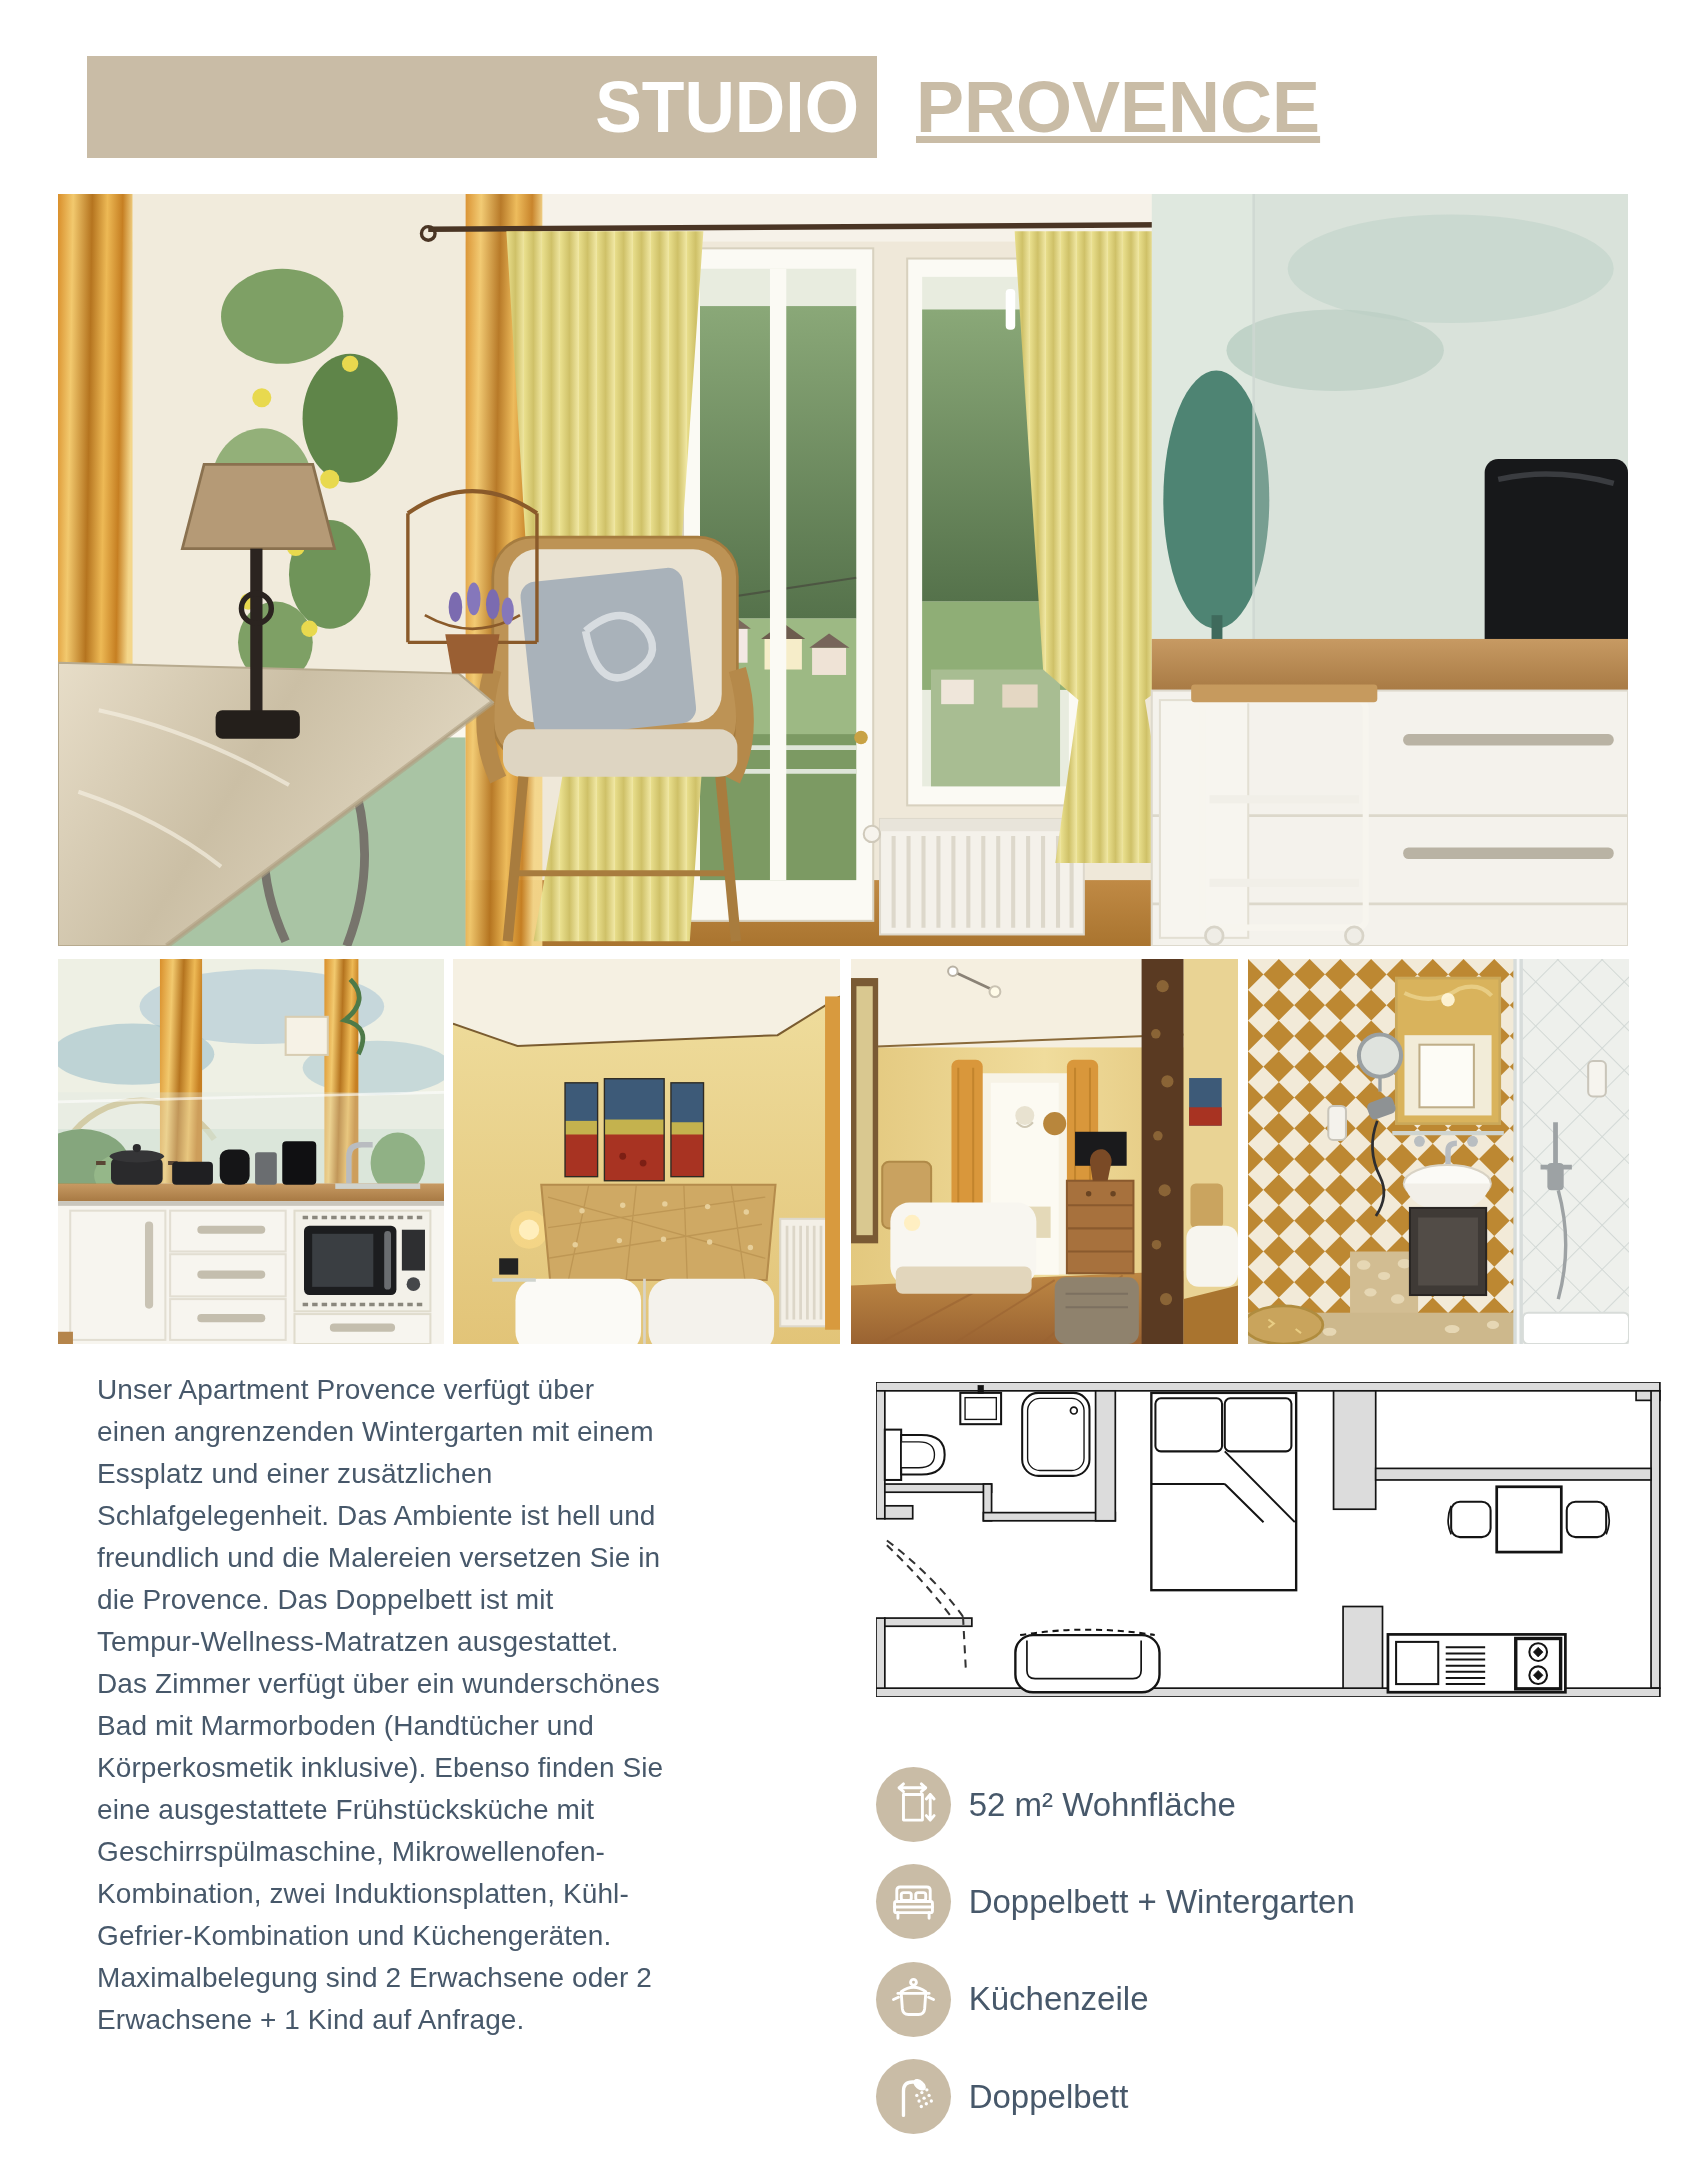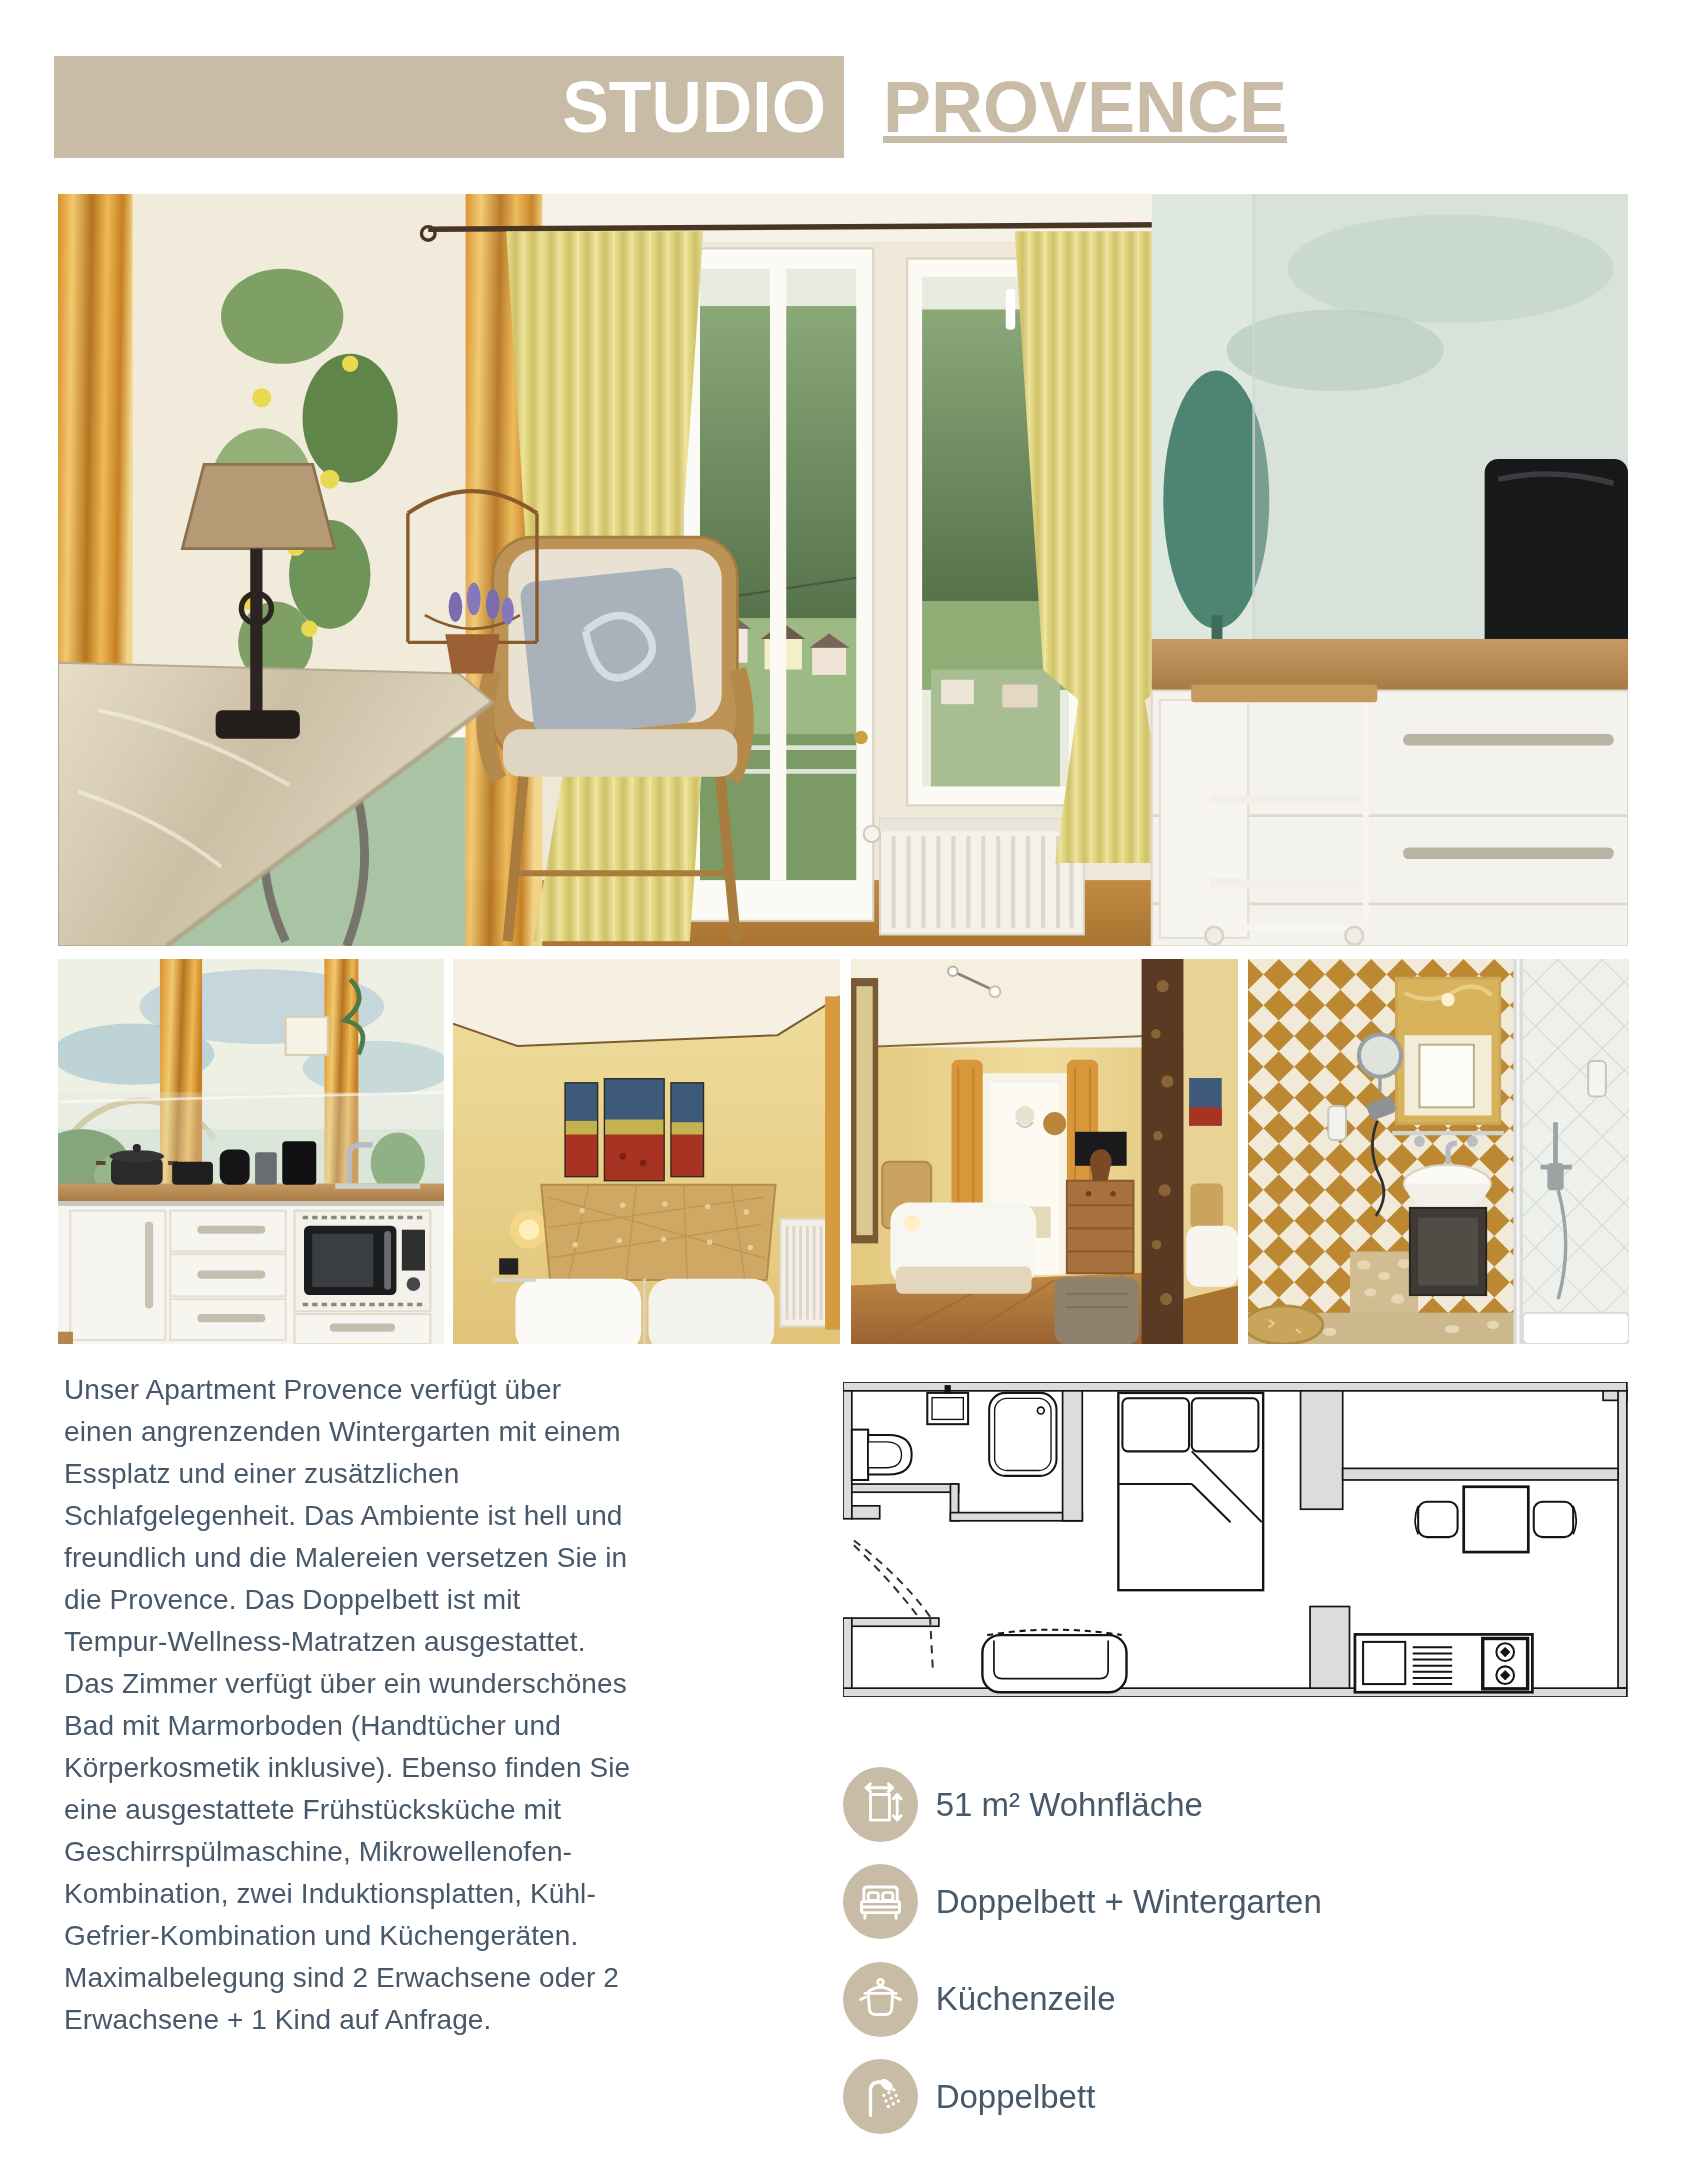--- a/index.html
+++ b/index.html
@@ -1,20 +1,20 @@
 <!DOCTYPE html>
 <html style="font-size:11px"><head>
 <meta charset="utf-8">
 <style>
   html,body{margin:0;padding:0;}
   body{
     width:1682px;height:2183px;position:relative;background:#ffffff;
     font-family:"Liberation Sans", sans-serif;overflow:hidden;
   }
-  .abs{position:absolute;}
+  .abs{position:absolute;margin-left:33px;}
   
   .header-box{
     left:54px;top:56px;width:790px;height:102px;background:#c9bca6;
     display:flex;align-items:center;justify-content:flex-end;
     padding-right:17.7px;box-sizing:border-box;
   }
   .title-left{
     font-size:72px;font-weight:bold;color:#ffffff;letter-spacing:0px;
     transform:scaleX(.97);transform-origin:right center;white-space:nowrap;
   }
@@ -634,21 +634,21 @@
 <div class="abs amenities">
 
   <div class="amenity">
     <div class="badge">
       <svg viewBox="0 0 44 44" fill="none" stroke="#ffffff" stroke-width="2.6" stroke-linecap="round" stroke-linejoin="round">
         <rect x="13" y="13" width="17" height="23"></rect>
         <path d="M9 7 H33 M13 3.5 L9 7 L13 10.5 M29 3.5 L33 7 L29 10.5"></path>
         <path d="M37 13 V36 M33.5 17 L37 13 L40.5 17 M33.5 32 L37 36 L40.5 32"></path>
       </svg>
     </div>
-    <div class="label">51 m² Wohnfläche</div>
+    <div class="label">52 m² Wohnfläche</div>
   </div>
 
   <div class="amenity">
     <div class="badge">
       <svg viewBox="0 0 44 44" fill="none" stroke="#ffffff" stroke-width="2.6" stroke-linecap="round" stroke-linejoin="round">
         <path d="M7 22 v-10 q0 -3 3 -3 h24 q3 0 3 3 v10"></path>
         <rect x="11" y="14" width="9" height="7" rx="2"></rect>
         <rect x="24" y="14" width="9" height="7" rx="2"></rect>
         <rect x="5" y="22" width="34" height="10" rx="1.5"></rect>
         <path d="M5 27 h34 M8 32 v5 M36 32 v5"></path>

